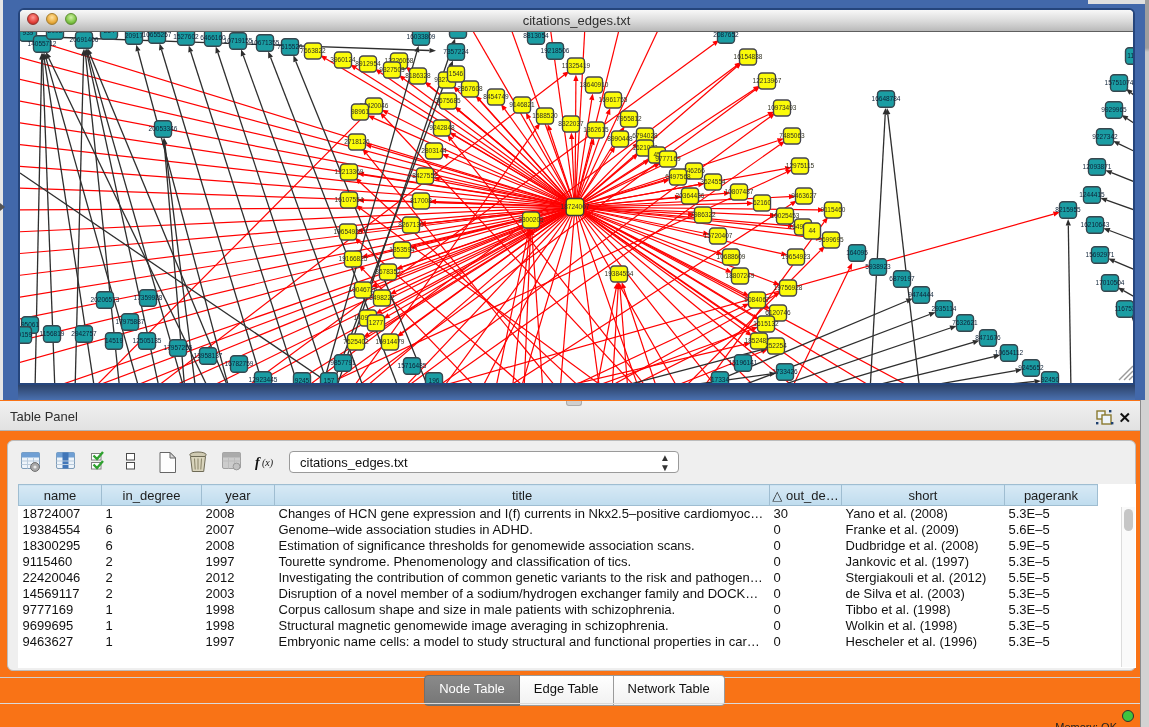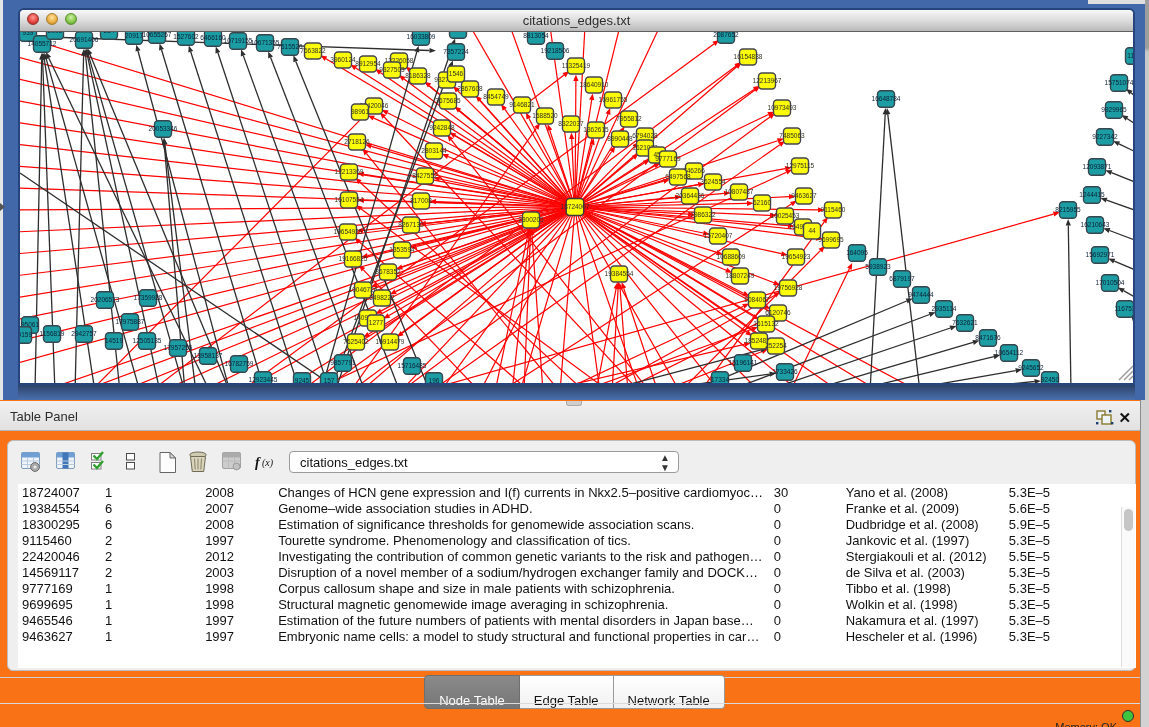--- a/index.html
+++ b/index.html
@@ -23,21 +23,21 @@
 table{border-collapse:collapse;table-layout:fixed;width:1080px;font-size:13px}
 #thead{position:absolute;left:10px;top:43px;width:1118px}
 th{background:linear-gradient(#d7e9f5,#bfdcee);border:1px solid #9fbdd1;font-weight:normal;font-size:13px;color:#1c1c1c;height:21px;overflow:hidden;white-space:nowrap}
 td{height:16px;color:#111;overflow:hidden;white-space:nowrap;padding:0 2px 0 4px}
 .c0{width:83px}.c1{width:100px}.c2{width:73px}.c3{width:495px}.c4{width:72px}.c5{width:163px}.c6{width:93px}
 td.c5{text-align:left}
 #scrollv{position:absolute;left:1113px;top:66px;width:14px;height:160px;background:#fafafa;border-left:1px solid #ddd}
 #scrollv .th{position:absolute;left:2px;top:2px;width:9px;height:22px;background:#c6c6c6;border-radius:5px}
 #tabs{position:absolute;left:0;top:275px;width:100%;text-align:center}
 #tabline{position:absolute;left:0;top:277px;width:1140px;border-top:1px solid #cfcfcf}
-.seg{display:inline-block;font-size:13px;height:31px;line-height:18px;padding:16px 14px;border:1px solid #9a9a9a;background:linear-gradient(#fff,#f1f1f1);color:#111;position:relative}
+.seg{display:inline-block;font-size:13px;height:31px;line-height:18px;padding:4px 14px;border:1px solid #9a9a9a;background:linear-gradient(#fff,#f1f1f1);color:#111;position:relative}
 .seg.sel{background:linear-gradient(#8a8a8a,#767676);color:#fff;border-color:#6f6f6f;border-radius:4px 0 0 4px}
 .seg.mid{border-left:none}
 .seg.last{border-left:none;border-radius:0 4px 4px 0}
 #status{position:absolute;left:0;top:303px;width:1140px;height:24px;border-top:1px solid #dadada}
 #status .m{position:absolute;right:23px;top:17px;font-size:11px;color:#222}
 #status .dot{position:absolute;right:6px;top:6px;width:12px;height:12px;border-radius:50%;background:#3fc43f;border:1px solid #2e2e2e}
 #fico{position:absolute;right:26px;top:9px;width:18px;height:15px}
 #xico{position:absolute;right:9px;top:8px;font-size:15px;font-weight:bold;color:#111}
 </style></head><body>
 <div id="desk"></div>
@@ -748,20 +748,29 @@
           <circle cx="14.5" cy="15.5" r="3.4" fill="#c2c2c2" stroke="#9a9a9a"></circle>
         </g>
       <text x="234" y="16" font-size="14" font-style="italic" font-weight="bold" fill="#111" font-family="Liberation Serif,serif">f</text>
       <text x="241" y="15" font-size="10" font-style="italic" fill="#111" font-family="Liberation Serif,serif">(x)</text>
     </svg>
     <div id="dropdown">citations_edges.txt<span class="ar">▲<br>▼</span></div>
     <div id="tablebg" style="position:absolute;left:10px;top:43px;width:1118px;height:184px;background:#fff"></div>
     <div id="thead">
       <table>
       <tbody>
+            <tr>
+              <th class="c0">name</th>
+              <th class="c1">in_degree</th>
+              <th class="c2">year</th>
+              <th class="c3">title</th>
+              <th class="c4">△ out_de…</th>
+              <th class="c5">short</th>
+              <th class="c6">pagerank</th>
+            </tr>
       <tr>
               <td class="c0">18724007</td>
               <td class="c1">1</td>
               <td class="c2">2008</td>
               <td class="c3">Changes of HCN gene expression and I(f) currents in Nkx2.5–positive cardiomyoc…</td>
               <td class="c4">30</td>
               <td class="c5">Yano et al. (2008)</td>
               <td class="c6">5.3E–5</td>
             </tr>
             <tr>
@@ -818,29 +827,20 @@
               <td class="c5">Tibbo et al. (1998)</td>
               <td class="c6">5.3E–5</td>
             </tr>
             <tr>
               <td class="c0">9699695</td>
               <td class="c1">1</td>
               <td class="c2">1998</td>
               <td class="c3">Structural magnetic genomewide image averaging in schizophrenia.</td>
               <td class="c4">0</td>
               <td class="c5">Wolkin et al. (1998)</td>
-              <td class="c6">5.3E–5</td>
-            </tr>
-            <tr>
-              <td class="c0">9465546</td>
-              <td class="c1">1</td>
-              <td class="c2">1997</td>
-              <td class="c3">Estimation of the future numbers of patients with mental disorders in Japan base…</td>
-              <td class="c4">0</td>
-              <td class="c5">Nakamura et al. (1997)</td>
               <td class="c6">5.3E–5</td>
             </tr>
             <tr>
               <td class="c0">9463627</td>
               <td class="c1">1</td>
               <td class="c2">1997</td>
               <td class="c3">Embryonic name cells: a model to study structural and functional properties in car…</td>
               <td class="c4">0</td>
               <td class="c5">Hescheler et al. (1996)</td>
               <td class="c6">5.3E–5</td>

